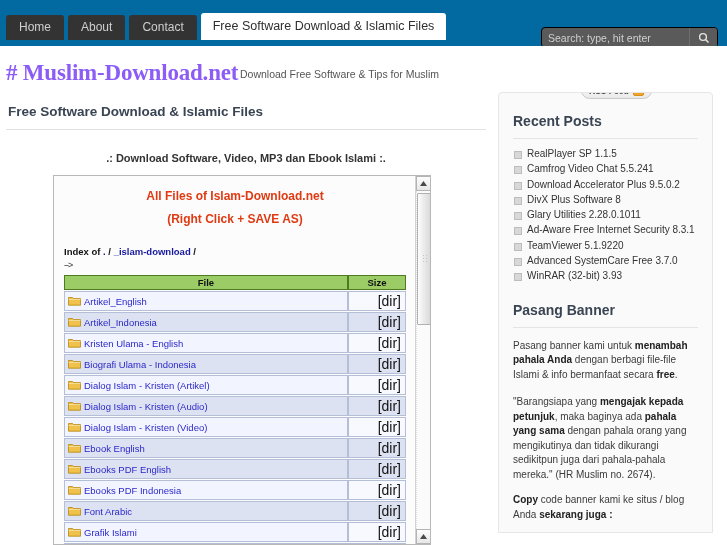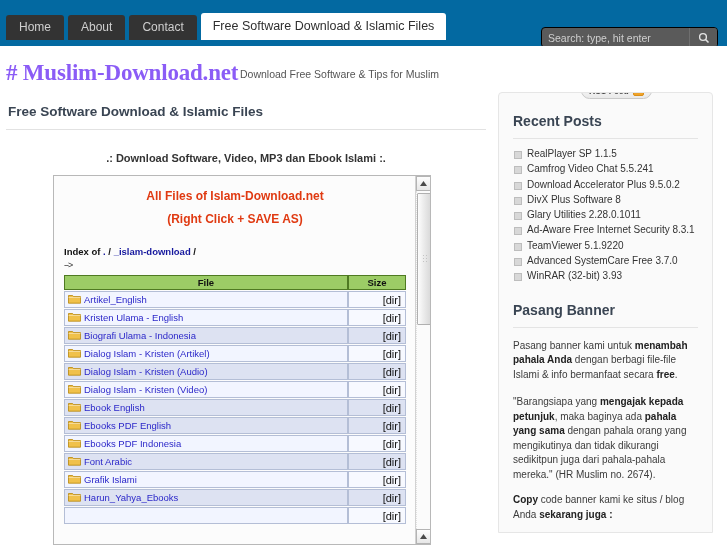--- a/index.html
+++ b/index.html
@@ -175,21 +175,21 @@
     background: #f2f5ff;
     padding-left: 3px;
     color: #2b27c9;
   }
   table.filelist td.namecell.alt { background: #dde2f2; }
   table.filelist td.sizecell {
     background: #f7f9ff;
     text-align: right;
     padding-right: 4px;
     color: #111111;
-    font-size: 11px;
+    font-size: 14px;
   }
   table.filelist td.sizecell.alt { background: #dde2f2; }
   .folder-ico {
     display: inline-block;
     width: 13px; height: 10px;
     vertical-align: -1px;
     margin-right: 3px;
   }
   .fname { color: #2b27c9; text-decoration: none; }
 
@@ -372,20 +372,27 @@
           <th class="c-size">Size</th>
         </tr>
       </thead>
       <tbody>
           <tr>
             <td class="namecell"><span class="folder-ico"><svg width="13" height="10" viewBox="0 0 13 10">
                   <path d="M0.5 1.5 L0.5 9.2 L12.5 9.2 L12.5 2.6 L5.6 2.6 L4.6 1.5 Z" fill="#f0c14b" stroke="#b8860b" stroke-width="0.8"></path>
                   <path d="M0.5 3.4 L12.5 3.4" stroke="#ffffff" stroke-width="0.7" opacity="0.7"></path>
                 </svg></span><a class="fname" href="#">Artikel_English</a></td>
             <td class="sizecell">[dir]</td>
+          </tr>
+          <tr>
+            <td class="namecell alt"><span class="folder-ico"><svg width="13" height="10" viewBox="0 0 13 10">
+                  <path d="M0.5 1.5 L0.5 9.2 L12.5 9.2 L12.5 2.6 L5.6 2.6 L4.6 1.5 Z" fill="#f0c14b" stroke="#b8860b" stroke-width="0.8"></path>
+                  <path d="M0.5 3.4 L12.5 3.4" stroke="#ffffff" stroke-width="0.7" opacity="0.7"></path>
+                </svg></span><a class="fname" href="#">Artikel_Indonesia</a></td>
+            <td class="sizecell alt">[dir]</td>
           </tr>
           <tr>
             <td class="namecell"><span class="folder-ico"><svg width="13" height="10" viewBox="0 0 13 10">
                   <path d="M0.5 1.5 L0.5 9.2 L12.5 9.2 L12.5 2.6 L5.6 2.6 L4.6 1.5 Z" fill="#f0c14b" stroke="#b8860b" stroke-width="0.8"></path>
                   <path d="M0.5 3.4 L12.5 3.4" stroke="#ffffff" stroke-width="0.7" opacity="0.7"></path>
                 </svg></span><a class="fname" href="#">Kristen Ulama - English</a></td>
             <td class="sizecell">[dir]</td>
           </tr>
           <tr>
             <td class="namecell alt"><span class="folder-ico"><svg width="13" height="10" viewBox="0 0 13 10">

